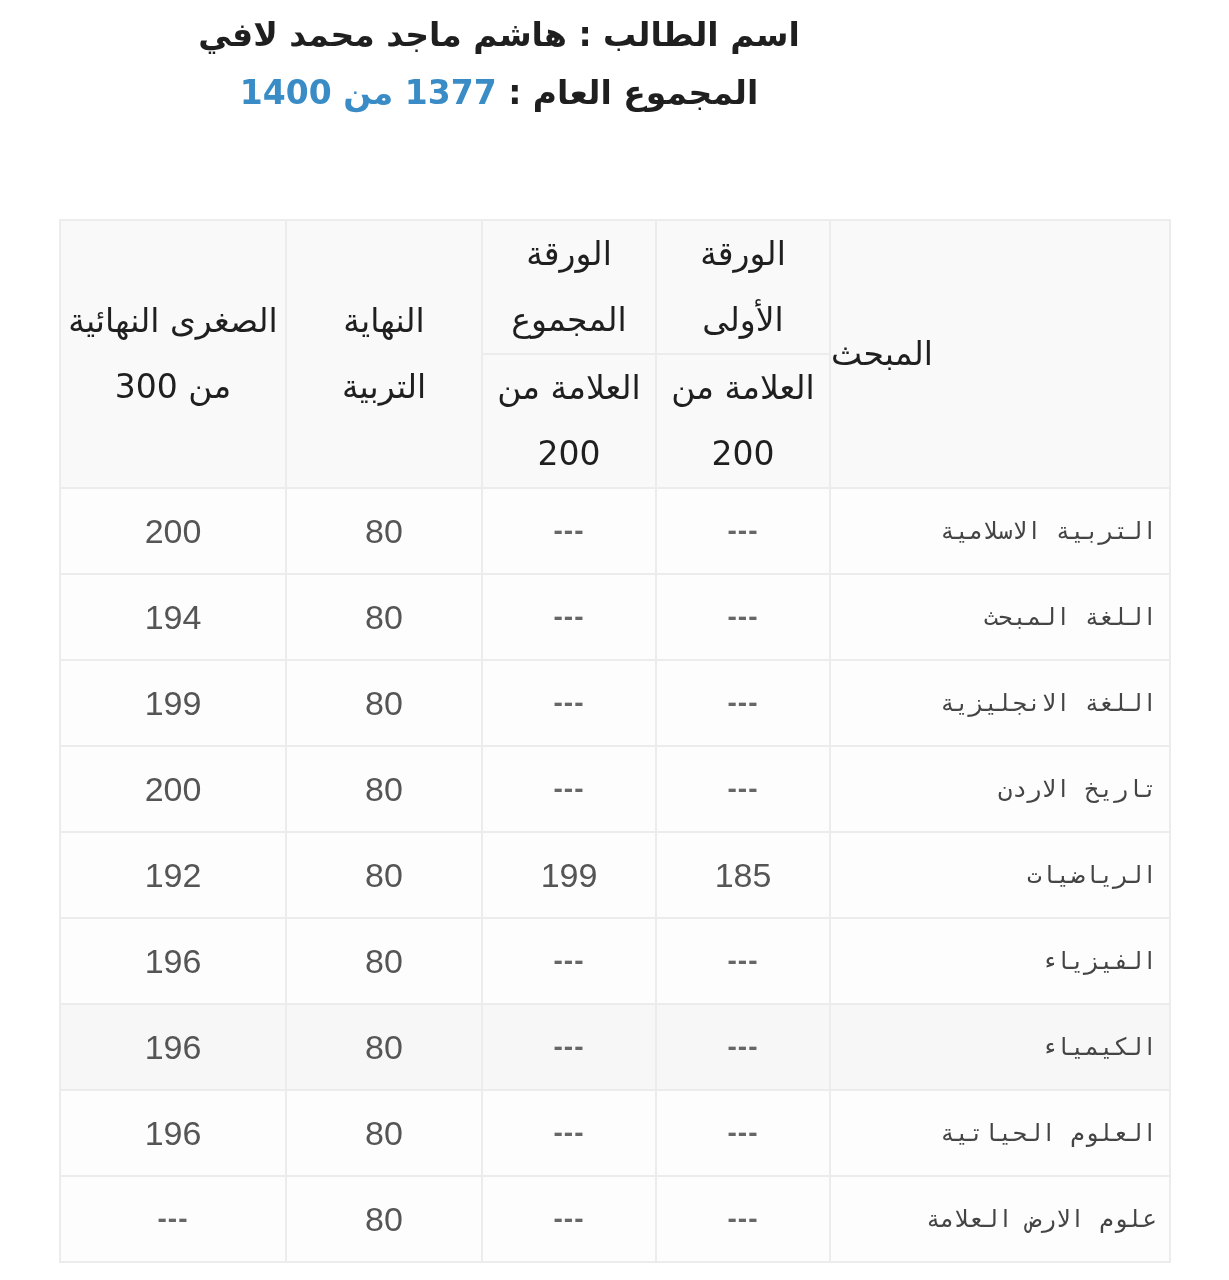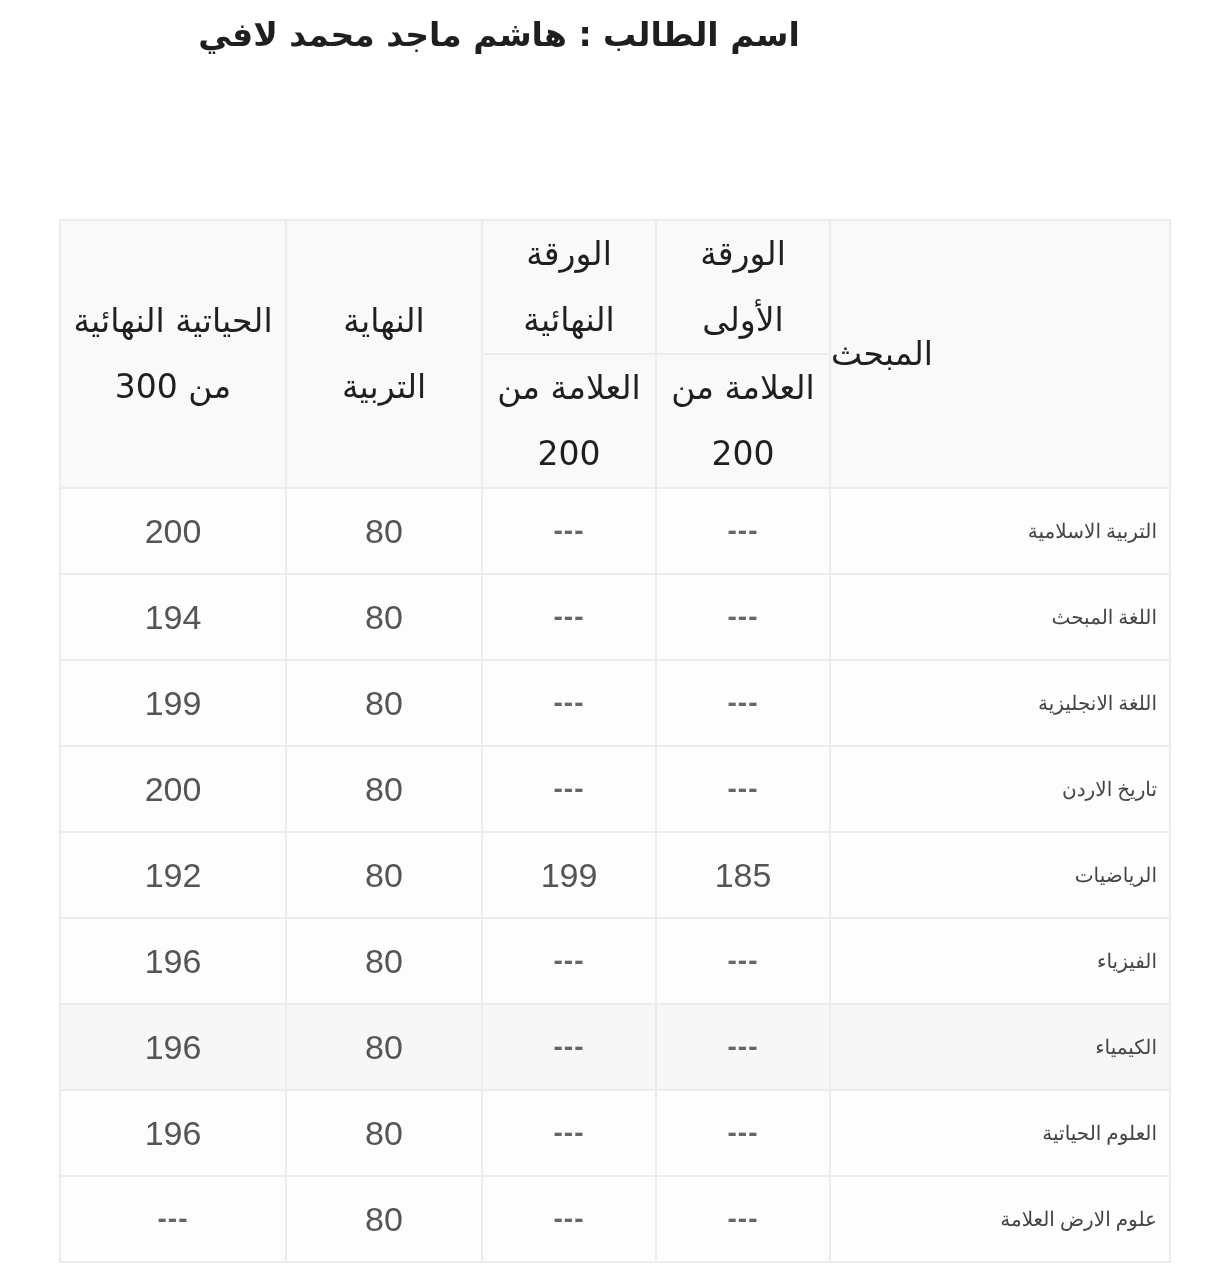--- a/index.html
+++ b/index.html
@@ -67,22 +67,22 @@
     .results-table td {
       height: 84px;
       font-family: "Liberation Sans", "DejaVu Sans", sans-serif;
       font-size: 34px;
       color: #555555;
       background: #fdfdfd;
     }
     .results-table td.subject {
       text-align: right;
       padding-right: 12px;
-      font-family: Liberation Serif, serif;
-      font-size: 20px;
+      font-family: Liberation Mono, monospace;
+      font-size: 24px;
       color: #444444;
     }
     .results-table tr.shaded td {
       background: #f7f7f7;
     }
     .results-table td.empty {
       font-size: 28px;
       font-weight: bold;
       color: #666;
       letter-spacing: 1px;
@@ -95,20 +95,26 @@
     .head-line { display: block; }
   </style>
 </head>
 <body>
 
 <div class="summary">
   <div class="summary-line">
     <span>اسم الطالب :</span>
     <span>هاشم ماجد محمد لافي</span>
   </div>
+  <div class="summary-line">
+    <span>المجموع العام :</span>
+    <span class="accent">1377</span>
+    <span class="accent">من</span>
+    <span class="accent">1400</span>
+  </div>
 </div>
 
 <table class="results-table">
   <colgroup>
     <col class="col-subject">
     <col class="col-p1">
     <col class="col-p2">
     <col class="col-min">
     <col class="col-final">
   </colgroup>
@@ -116,28 +122,28 @@
     <tr>
       <th class="subject-head" rowspan="2">
         <span>المبحث</span>
       </th>
       <th class="sub-head">
         <span class="head-line">الورقة</span>
         <span class="head-line">الأولى</span>
       </th>
       <th class="sub-head">
         <span class="head-line">الورقة</span>
-        <span class="head-line">النهائية</span>
+        <span class="head-line">المجموع</span>
       </th>
       <th rowspan="2">
         <span class="head-line">النهاية</span>
         <span class="head-line">التربية</span>
       </th>
       <th rowspan="2">
-        <span class="head-line">الحياتية النهائية</span>
+        <span class="head-line">الصغرى النهائية</span>
         <span class="head-line">من 300</span>
       </th>
     </tr>
     <tr>
       <th class="sub-head">
         <span class="head-line">العلامة من</span>
         <span class="head-line">200</span>
       </th>
       <th class="sub-head">
         <span class="head-line">العلامة من</span>

